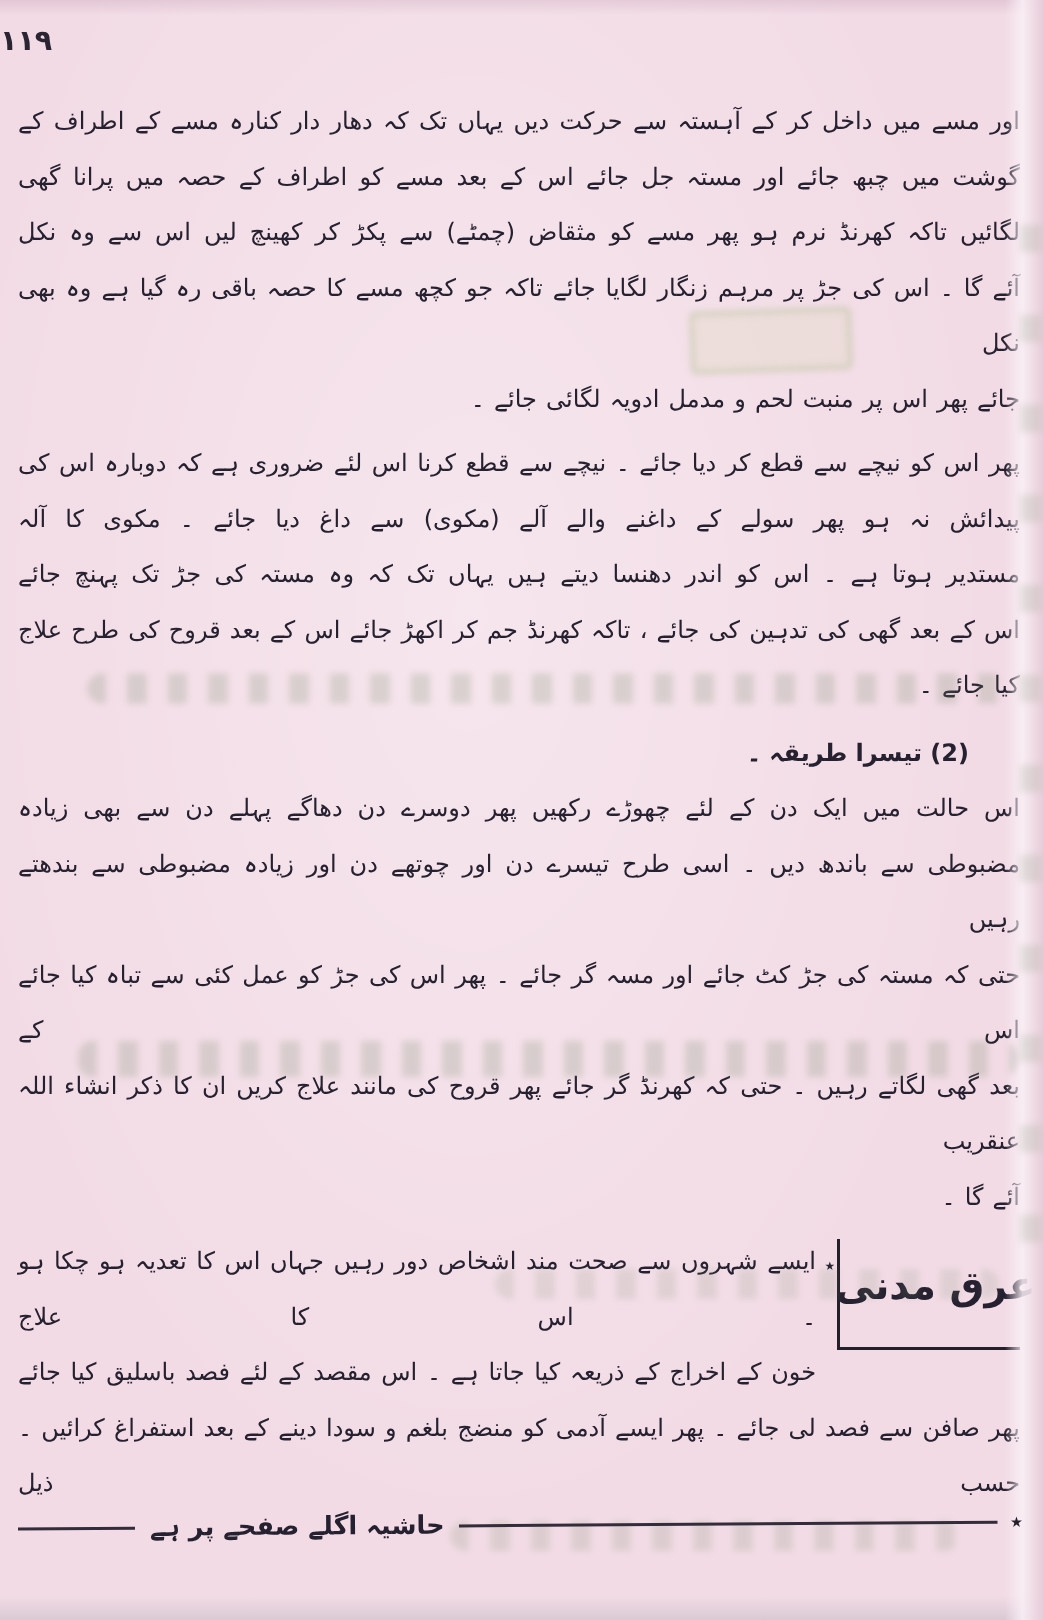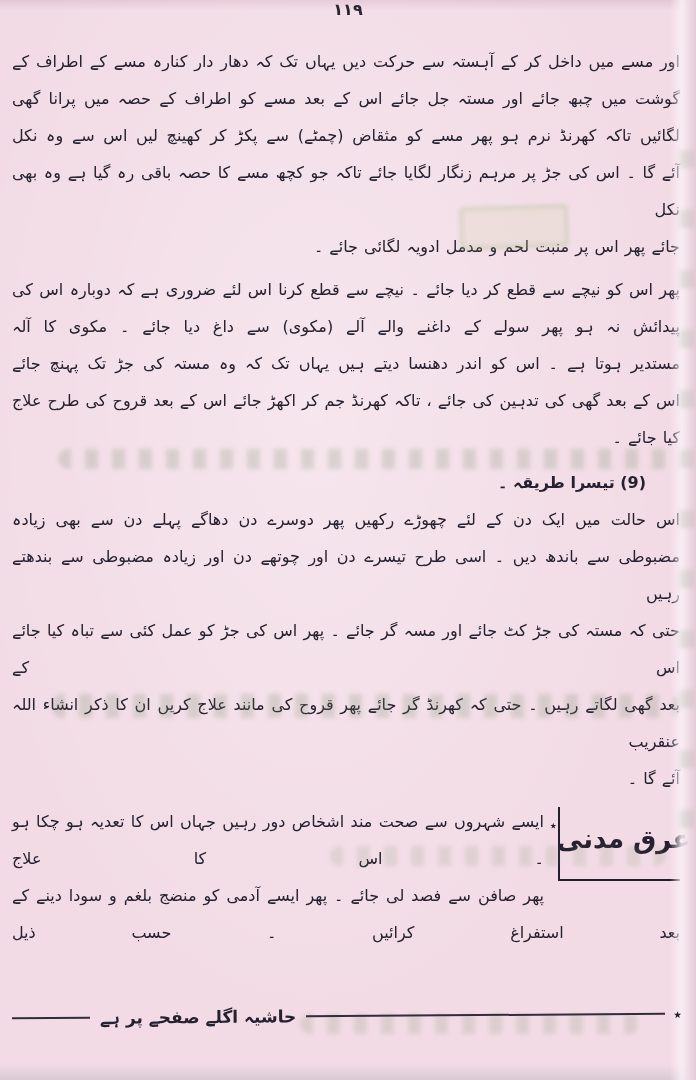--- a/index.html
+++ b/index.html
@@ -16,22 +16,23 @@
       linear-gradient(to bottom, rgba(214,182,198,.55) 0px, rgba(214,182,198,0) 10px),
       linear-gradient(to top, #d9c9d3 0px, rgba(217,201,211,0) 16px),
       #f2dbe5;
   }
   .edge-right{
     position:absolute;top:0;right:0;width:26px;height:1080px;
     background:linear-gradient(to right, rgba(255,255,255,0) 0%, rgba(250,240,246,.85) 45%, #e6cbd7 100%);
     pointer-events:none;
   }
   .page-number{
-    text-align:center;
-    font-size:16px;
+    text-align:left;
+    padding-top:16px;
+    font-size:19px;
     letter-spacing:2px;
     font-weight:bold;
     color:#2b2433;
   }
   .body-text{
     padding:24px 16px 0 12px;
     font-size:16px;
     line-height:37px;
     text-align:justify;
   }
@@ -119,35 +120,36 @@
     </div>
 
     <div class="para gap">
       <span class="line">پھر اس کو نیچے سے قطع کر دیا جائے ۔ نیچے سے قطع کرنا اس لئے ضروری ہے کہ دوبارہ اس کی</span>
       <span class="line">پیدائش نہ ہو پھر سولے کے داغنے والے آلے (مکوی) سے داغ دیا جائے ۔ مکوی کا آلہ</span>
       <span class="line">مستدیر ہوتا ہے ۔ اس کو اندر دھنسا دیتے ہیں یہاں تک کہ وہ مستہ کی جڑ تک پہنچ جائے</span>
       <span class="line">اس کے بعد گھی کی تدہین کی جائے ، تاکہ کھرنڈ جم کر اکھڑ جائے اس کے بعد قروح کی طرح علاج</span>
       <span class="line end">کیا جائے ۔</span>
     </div>
 
-    <div class="heading-line">(9) تیسرا طریقہ ۔</div>
+    <div class="heading-line">(2) تیسرا طریقہ ۔</div>
 
     <div class="para">
       <span class="line">اس حالت میں ایک دن کے لئے چھوڑے رکھیں پھر دوسرے دن دھاگے پہلے دن سے بھی زیادہ</span>
       <span class="line">مضبوطی سے باندھ دیں ۔ اسی طرح تیسرے دن اور چوتھے دن اور زیادہ مضبوطی سے بندھتے رہیں</span>
       <span class="line">حتی کہ مستہ کی جڑ کٹ جائے اور مسہ گر جائے ۔ پھر اس کی جڑ کو عمل کئی سے تباہ کیا جائے اس کے</span>
       <span class="line">بعد گھی لگاتے رہیں ۔ حتی کہ کھرنڈ گر جائے پھر قروح کی مانند علاج کریں ان کا ذکر انشاء اللہ عنقریب</span>
       <span class="line end">آئے گا ۔</span>
     </div>
 
     <div class="section-irq">
       <div class="heading-box">
         <span class="title"><span>عرق مدنی</span><sup>٭</sup></span>
       </div>
       <span class="line">ایسے شہروں سے صحت مند اشخاص دور رہیں جہاں اس کا تعدیہ ہو چکا ہو ۔ اس کا علاج</span>
+      <span class="line">خون کے اخراج کے ذریعہ کیا جاتا ہے ۔ اس مقصد کے لئے فصد باسلیق کیا جائے</span>
       <span class="line">پھر صافن سے فصد لی جائے ۔ پھر ایسے آدمی کو منضج بلغم و سودا دینے کے بعد استفراغ کرائیں ۔ حسب ذیل</span>
 
     </div>
 
   </div>
 
   <div class="footnote-row">
     <span class="star">٭</span>
     <span class="rule"></span>
     <span class="note">حاشیہ اگلے صفحے پر ہے</span>

